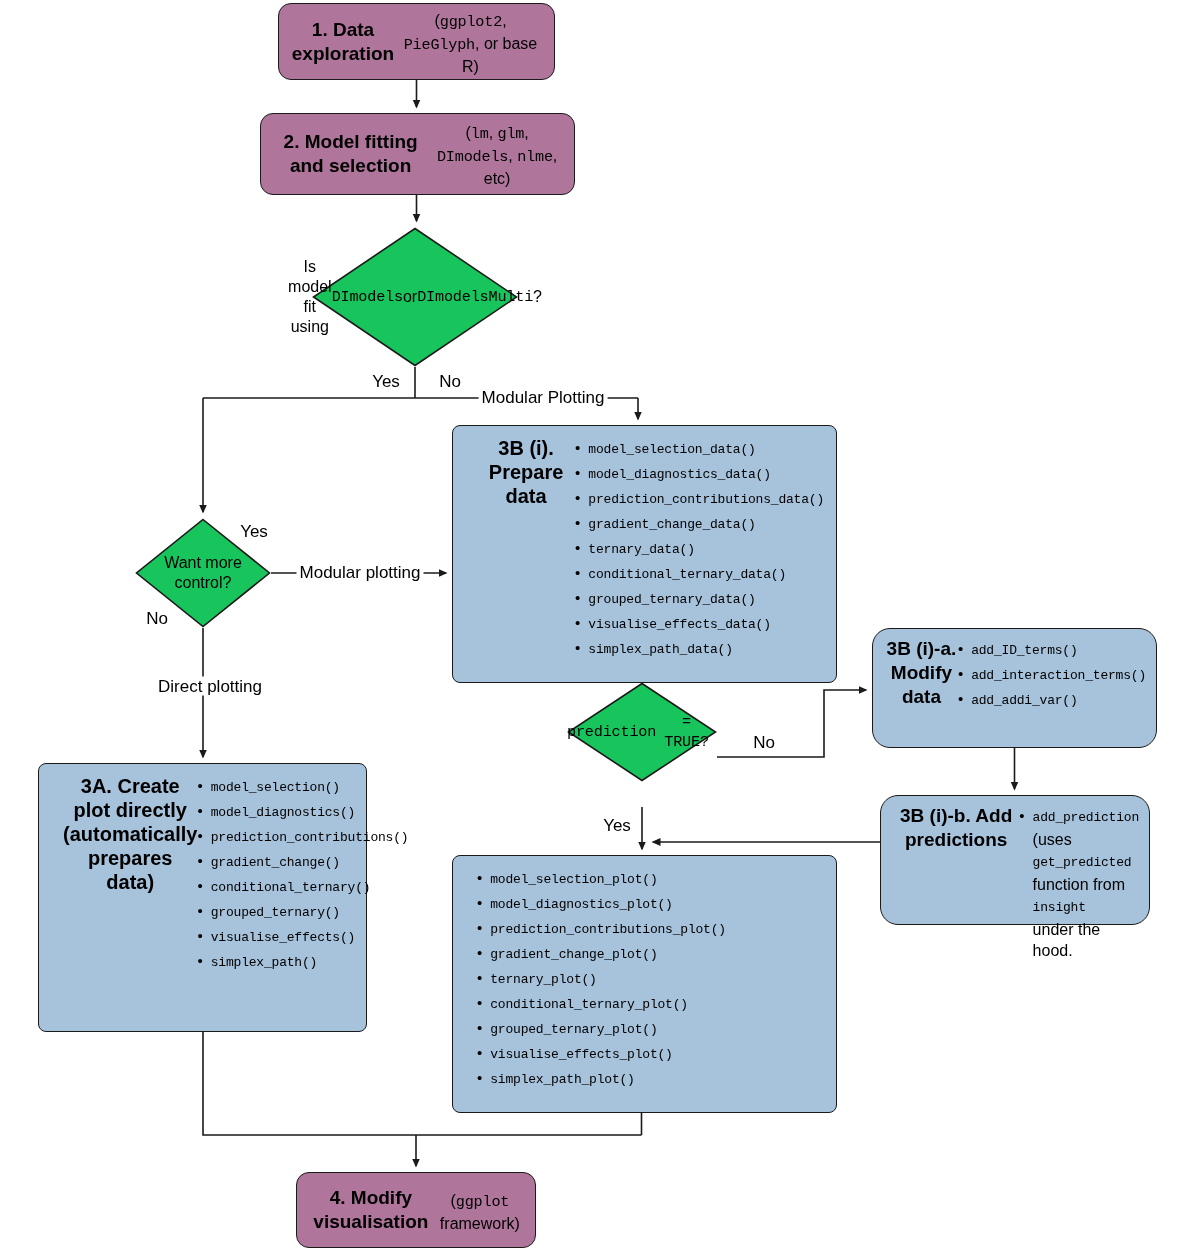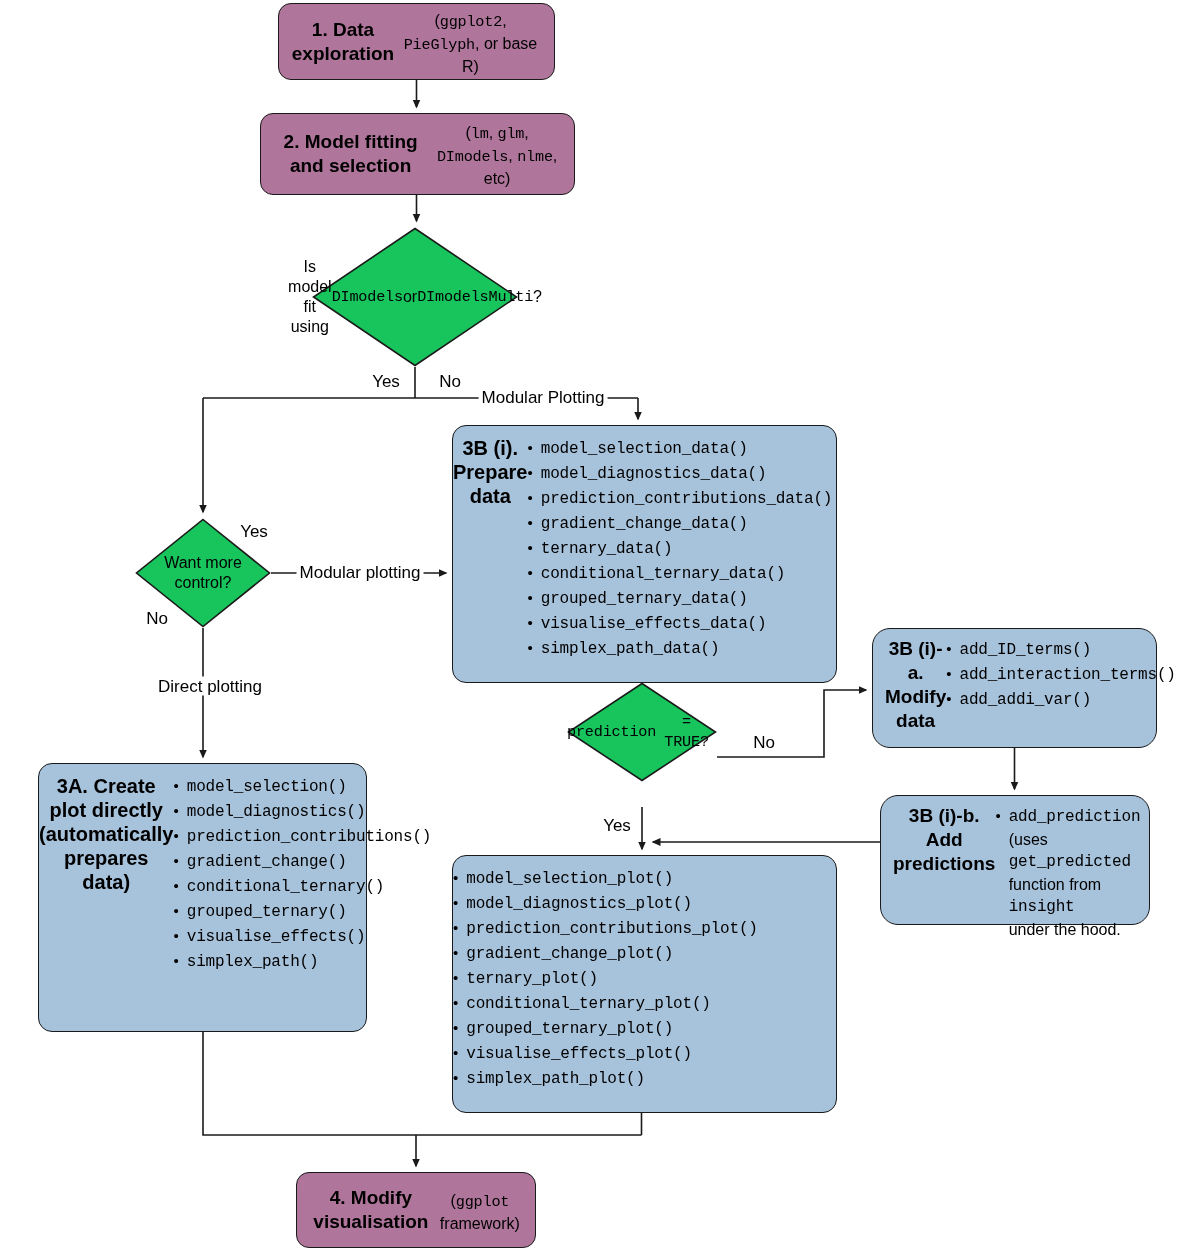--- a/index.html
+++ b/index.html
@@ -7,35 +7,35 @@
   }
   *{box-sizing:border-box; margin:0; padding:0;}
   body{background:#fff; font-family:"Liberation Sans", sans-serif; color:#000;}
   #canvas{position:relative; width:1184px; height:1249px; background:var(--bg); overflow:hidden;}
   #edges{position:absolute; left:0; top:0; width:1184px; height:1249px; pointer-events:none;}
   #edges path{stroke:var(--line); stroke-width:1.6; fill:none;}
   #edges .arrowhead{fill:var(--line); stroke:none;}
 
   .node{position:absolute; border:1.6px solid #1a1a1a; display:flex; justify-content:center;}
   .purple{background:var(--purple); border-radius:13px; align-items:center; text-align:center; padding:6px 10px;}
-  .blue{background:var(--blue); border-radius:14px; padding:10px 12px 8px 0; justify-content:flex-start;}
+  .blue{background:var(--blue); border-radius:8px; padding:10px 12px 8px 24px; justify-content:flex-start;}
   .blue.small{border-radius:18px; padding:8px 10px 6px 12px;}
 
   .title{font-weight:bold; font-size:19px; line-height:24px;}
   .blue .title{text-align:center; font-size:20px; margin-bottom:3px;}
   .blue.small .title{font-size:19px; margin-bottom:2px;}
   .subtitle{font-size:16px; line-height:21px; margin-top:3px;}
 
   code{font-family:"Liberation Mono", monospace; font-size:0.95em; letter-spacing:-0.2px;}
   .rich{white-space:pre-line;}
 
   .list{display:flex; flex-direction:column;}
   .li{display:flex; align-items:baseline; gap:8px; font-size:16px; line-height:23px;}
   .li .bullet{flex:0 0 auto; font-size:15px;}
-  .li code{font-size:16px;}
+  .li code{font-size:13px;}
   .li .rich{font-size:16px; line-height:21.5px;}
 
   .diamond{position:absolute; display:flex;}
   .diamond svg{position:absolute; left:0; top:0; width:100%; height:100%;}
   .diamond polygon{fill:var(--green); stroke:#1a1a1a; stroke-width:1.6;}
   .diamond .dtext{position:relative; width:100%; display:flex; align-items:center; justify-content:center; text-align:center; font-size:16px; line-height:20px;}
 
   .edge-label{position:absolute; transform:translate(-50%,-50%); font-size:17px; line-height:19px; white-space:nowrap;}
   .edge-label.onln{background:var(--bg); padding:0 3px;}
 </style>

